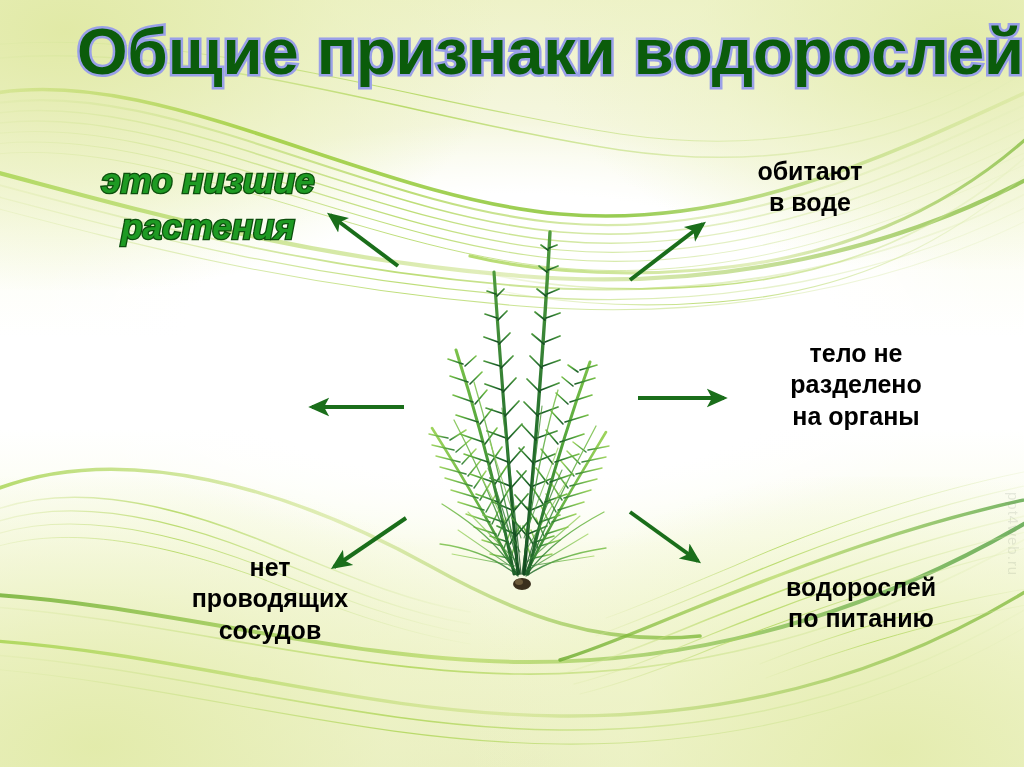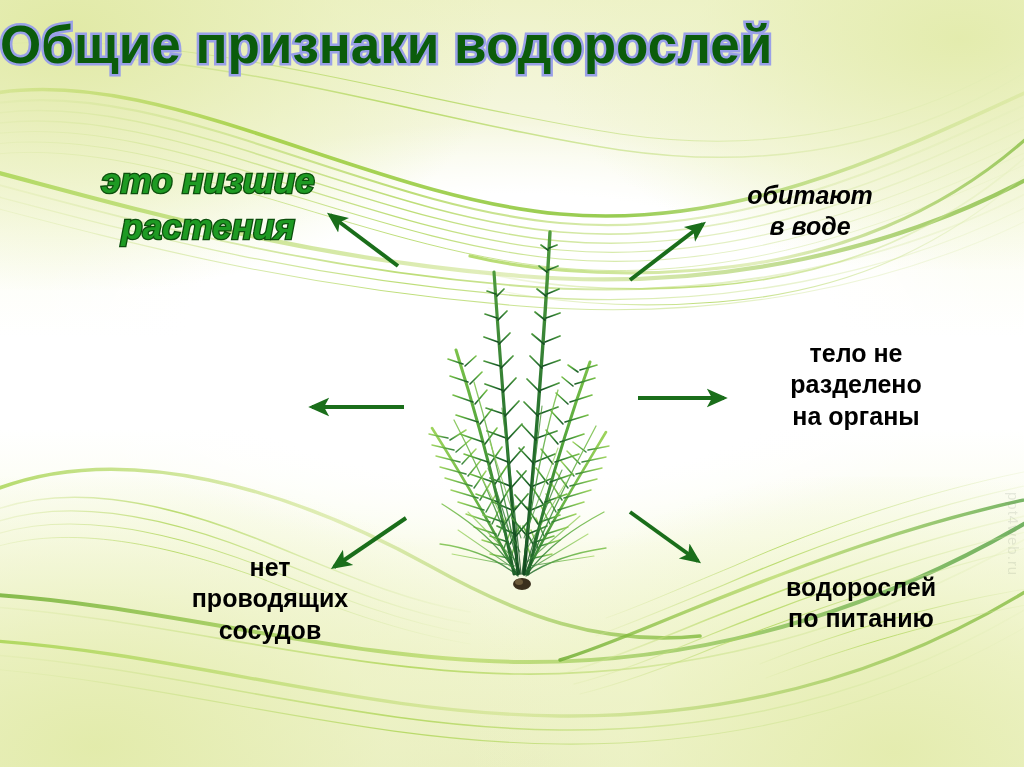--- a/index.html
+++ b/index.html
@@ -41,22 +41,22 @@
     background: radial-gradient(ellipse at 60% 60%, rgba(228,236,174,0.95) 0%, rgba(238,244,200,0.55) 45%, rgba(255,255,255,0) 73%);
   }
 
   .ribbons { position: absolute; inset: 0; }
   .ribbons svg { display: block; width: 1024px; height: 767px; }
 
   
   #title {
     position: absolute;
     left: 0; right: 0; top: 14px;
-    text-align: left;
-    font-size: 53px;
+    text-align: right;
+    font-size: 65px;
     font-weight: bold;
     letter-spacing: 0px;
     color: #0b5c0b;
     -webkit-text-stroke: 5px #9aa0e8;
     paint-order: stroke fill;
     white-space: nowrap;
     font-family: "Liberation Sans", sans-serif;
   }
   #title .inner {
     position: relative;
@@ -79,21 +79,21 @@
     font-style: italic;
     font-size: 35px;
     line-height: 1.3;
     font-weight: bold;
     -webkit-text-stroke: 2.6px #0c4f0c;
     paint-order: stroke fill;
     text-align: left;
   }
 
   #lbl-low      { left: 58px;  top: 158px; width: 300px; text-align: center; }
-  #lbl-water    { left: 700px; top: 180px; width: 220px; font-style: italic; }
+  #lbl-water    { left: 700px; top: 156px; width: 220px; }
   #lbl-chroma   { left: 40px;  top: 350px; width: 270px; }
   #lbl-body     { left: 736px; top: 338px; width: 240px; }
   #lbl-vessels  { left: 130px; top: 552px; width: 280px; }
   #lbl-autotr   { left: 726px; top: 572px; width: 270px; }
 
   
   #plant {
     position: absolute;
     left: 398px; top: 182px;
     width: 240px; height: 418px;

